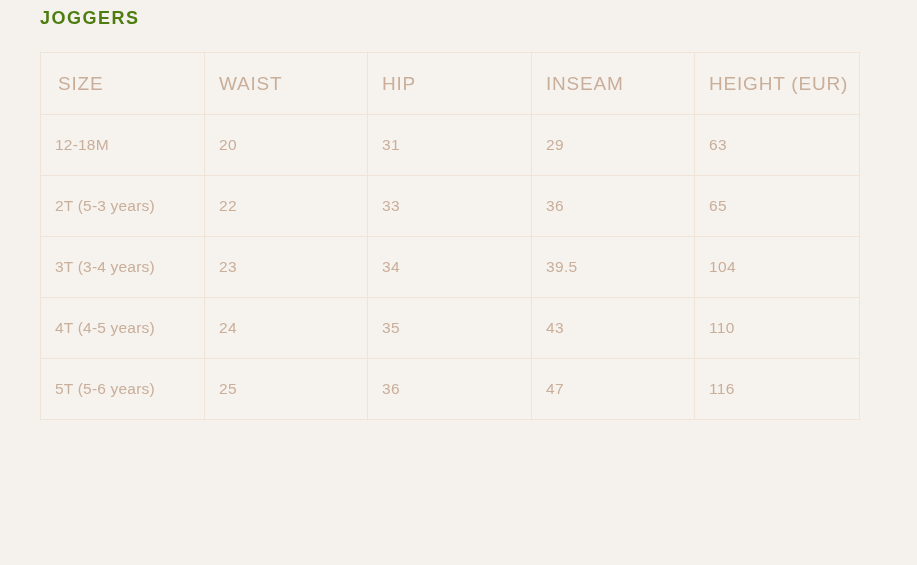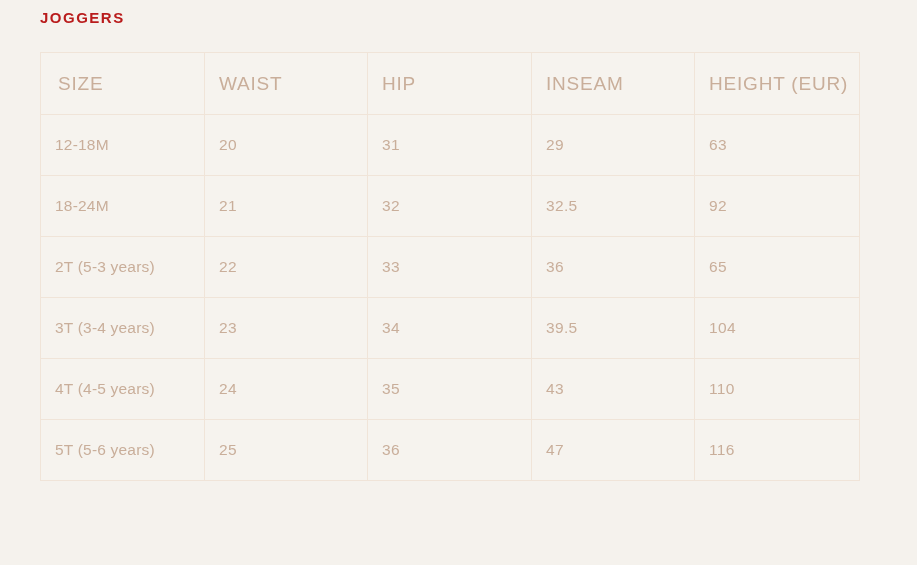--- a/index.html
+++ b/index.html
@@ -17,24 +17,24 @@
     position: relative;
     width: 917px;
     height: 565px;
     background: #f5f2ed;
     box-sizing: border-box;
   }
   .section-title {
     position: absolute;
     left: 40px;
     top: 8px;
-    font-size: 15px;
+    font-size: 18px;
     font-weight: bold;
     letter-spacing: 1.5px;
-    color: #b91c1c;
+    color: #4d7c0f;
     line-height: 20px;
     white-space: nowrap;
   }
   .table-wrap {
     position: absolute;
     left: 40px;
     top: 52px;
     width: 819px;
   }
   table.size-chart {
@@ -105,27 +105,20 @@
       </thead>
       <tbody>
         <tr>
           <td class="cell-size">12-18M</td>
           <td>20</td>
           <td>31</td>
           <td>29</td>
           <td>63</td>
         </tr>
         <tr>
-          <td class="cell-size">18-24M</td>
-          <td>21</td>
-          <td>32</td>
-          <td>32.5</td>
-          <td>92</td>
-        </tr>
-        <tr>
           <td class="cell-size">2T (5-3 years)</td>
           <td>22</td>
           <td>33</td>
           <td>36</td>
           <td>65</td>
         </tr>
         <tr>
           <td class="cell-size">3T (3-4 years)</td>
           <td>23</td>
           <td>34</td>

